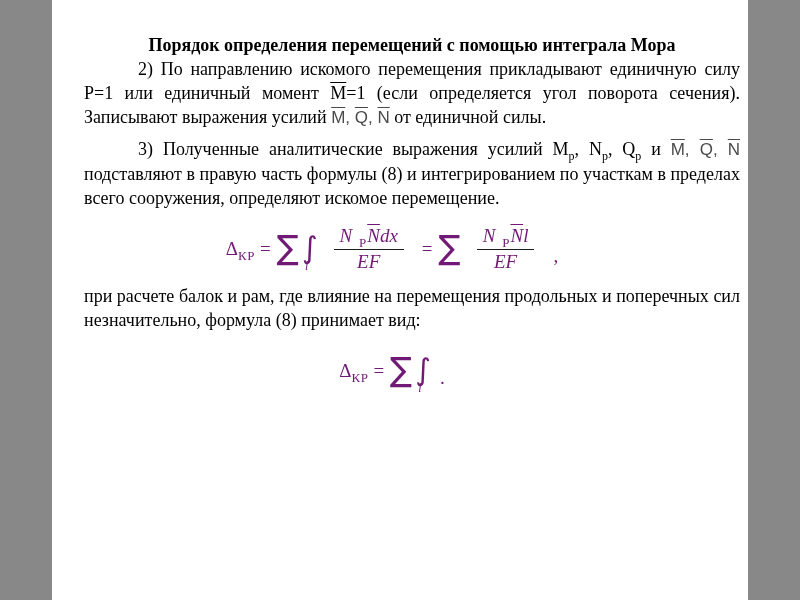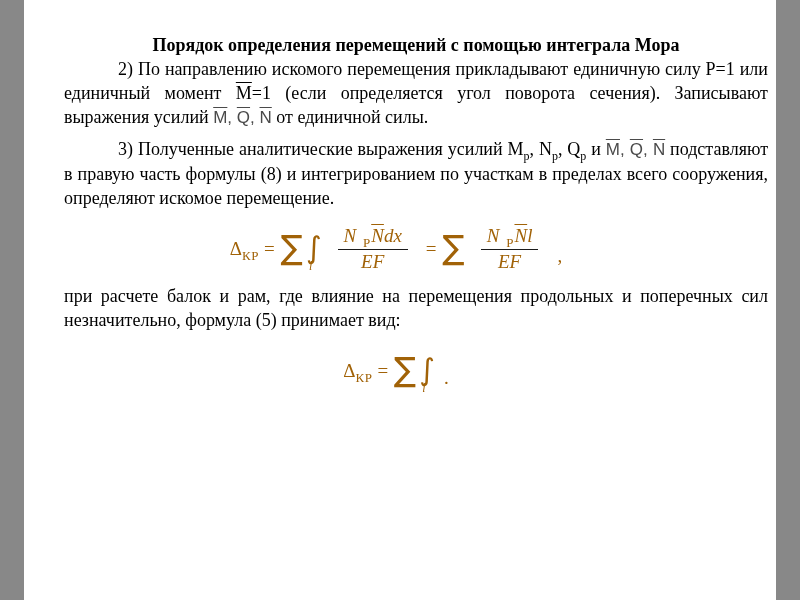--- a/index.html
+++ b/index.html
@@ -1,39 +1,39 @@
 <!DOCTYPE html>
 <html><head>
 <meta charset="utf-8">
 <style>
   html,body{margin:0;padding:0;background:#888;}
   .slide{
-    width:752px;height:600px;background:#ffffff;color:#000;
+    width:696px;height:600px;background:#ffffff;color:#000;
     font-family:"Liberation Serif",serif;
     box-sizing:border-box;
-    padding:33px 8px 0 40px;
+    padding:33px 8px 0 32px;
     overflow:hidden;
     margin:0 auto;
   }
   .title{
     text-align:center;font-weight:bold;font-size:18px;line-height:24px;margin:0;
   }
   p.body{
     font-size:18px;line-height:24px;text-align:justify;margin:0;text-indent:54px;
   }
   p.step3{margin-top:7px;}
   p.noindent{text-indent:0;}
   sub{font-size:12px;line-height:0;}
   .over{text-decoration:overline;}
   .sans{font-family:"Liberation Sans",sans-serif;color:#4a4a4a;font-size:17px;}
   .it{font-style:italic;}
 
   .formula{
     display:flex;align-items:center;justify-content:center;
-    margin:9px 40px 5px 0;height:60px;color:#a16207;font-size:19px;
+    margin:9px 40px 5px 0;height:60px;color:#701a75;font-size:19px;
   }
   .f-lhs{white-space:nowrap;}
   .f-sub{font-size:13px;letter-spacing:.5px;}
   .f-eq{margin:0 5px;}
   .f-sum{
     font-size:33px;line-height:1;font-family:"DejaVu Sans",sans-serif;
     margin:0 3px 4px 1px;
   }
   .f-int{
     position:relative;font-size:30px;line-height:1;
@@ -66,21 +66,21 @@
         <span class="den">EF</span>
       </span>
       <span class="f-eq">=</span>
       <span class="f-sum">∑</span>
       <span class="frac">
         <span class="num"><span class="it">N </span><sub class="fsub">Р</sub><span class="over it">N</span><span class="it">l</span></span>
         <span class="den">EF</span>
       </span>
       <span class="f-trail">,</span>
     </div>
-  <p class="body noindent"><span>при расчете балок и рам, где влияние на перемещения продольных и поперечных сил незначительно, формула (5) принимает вид:</span></p>
+  <p class="body noindent"><span>при расчете балок и рам, где влияние на перемещения продольных и поперечных сил незначительно, формула (8) принимает вид:</span></p>
   <div class="formula">
       <span class="f-lhs"><span>Δ</span><sub class="f-sub">КР</sub></span>
       <span class="f-eq">=</span>
       <span class="f-sum">∑</span>
       <span class="f-int"><span>∫</span><span class="f-int-sub">l</span></span>
       <span class="f-trail">.</span>
     </div>
 </div>
 
 </body></html>

